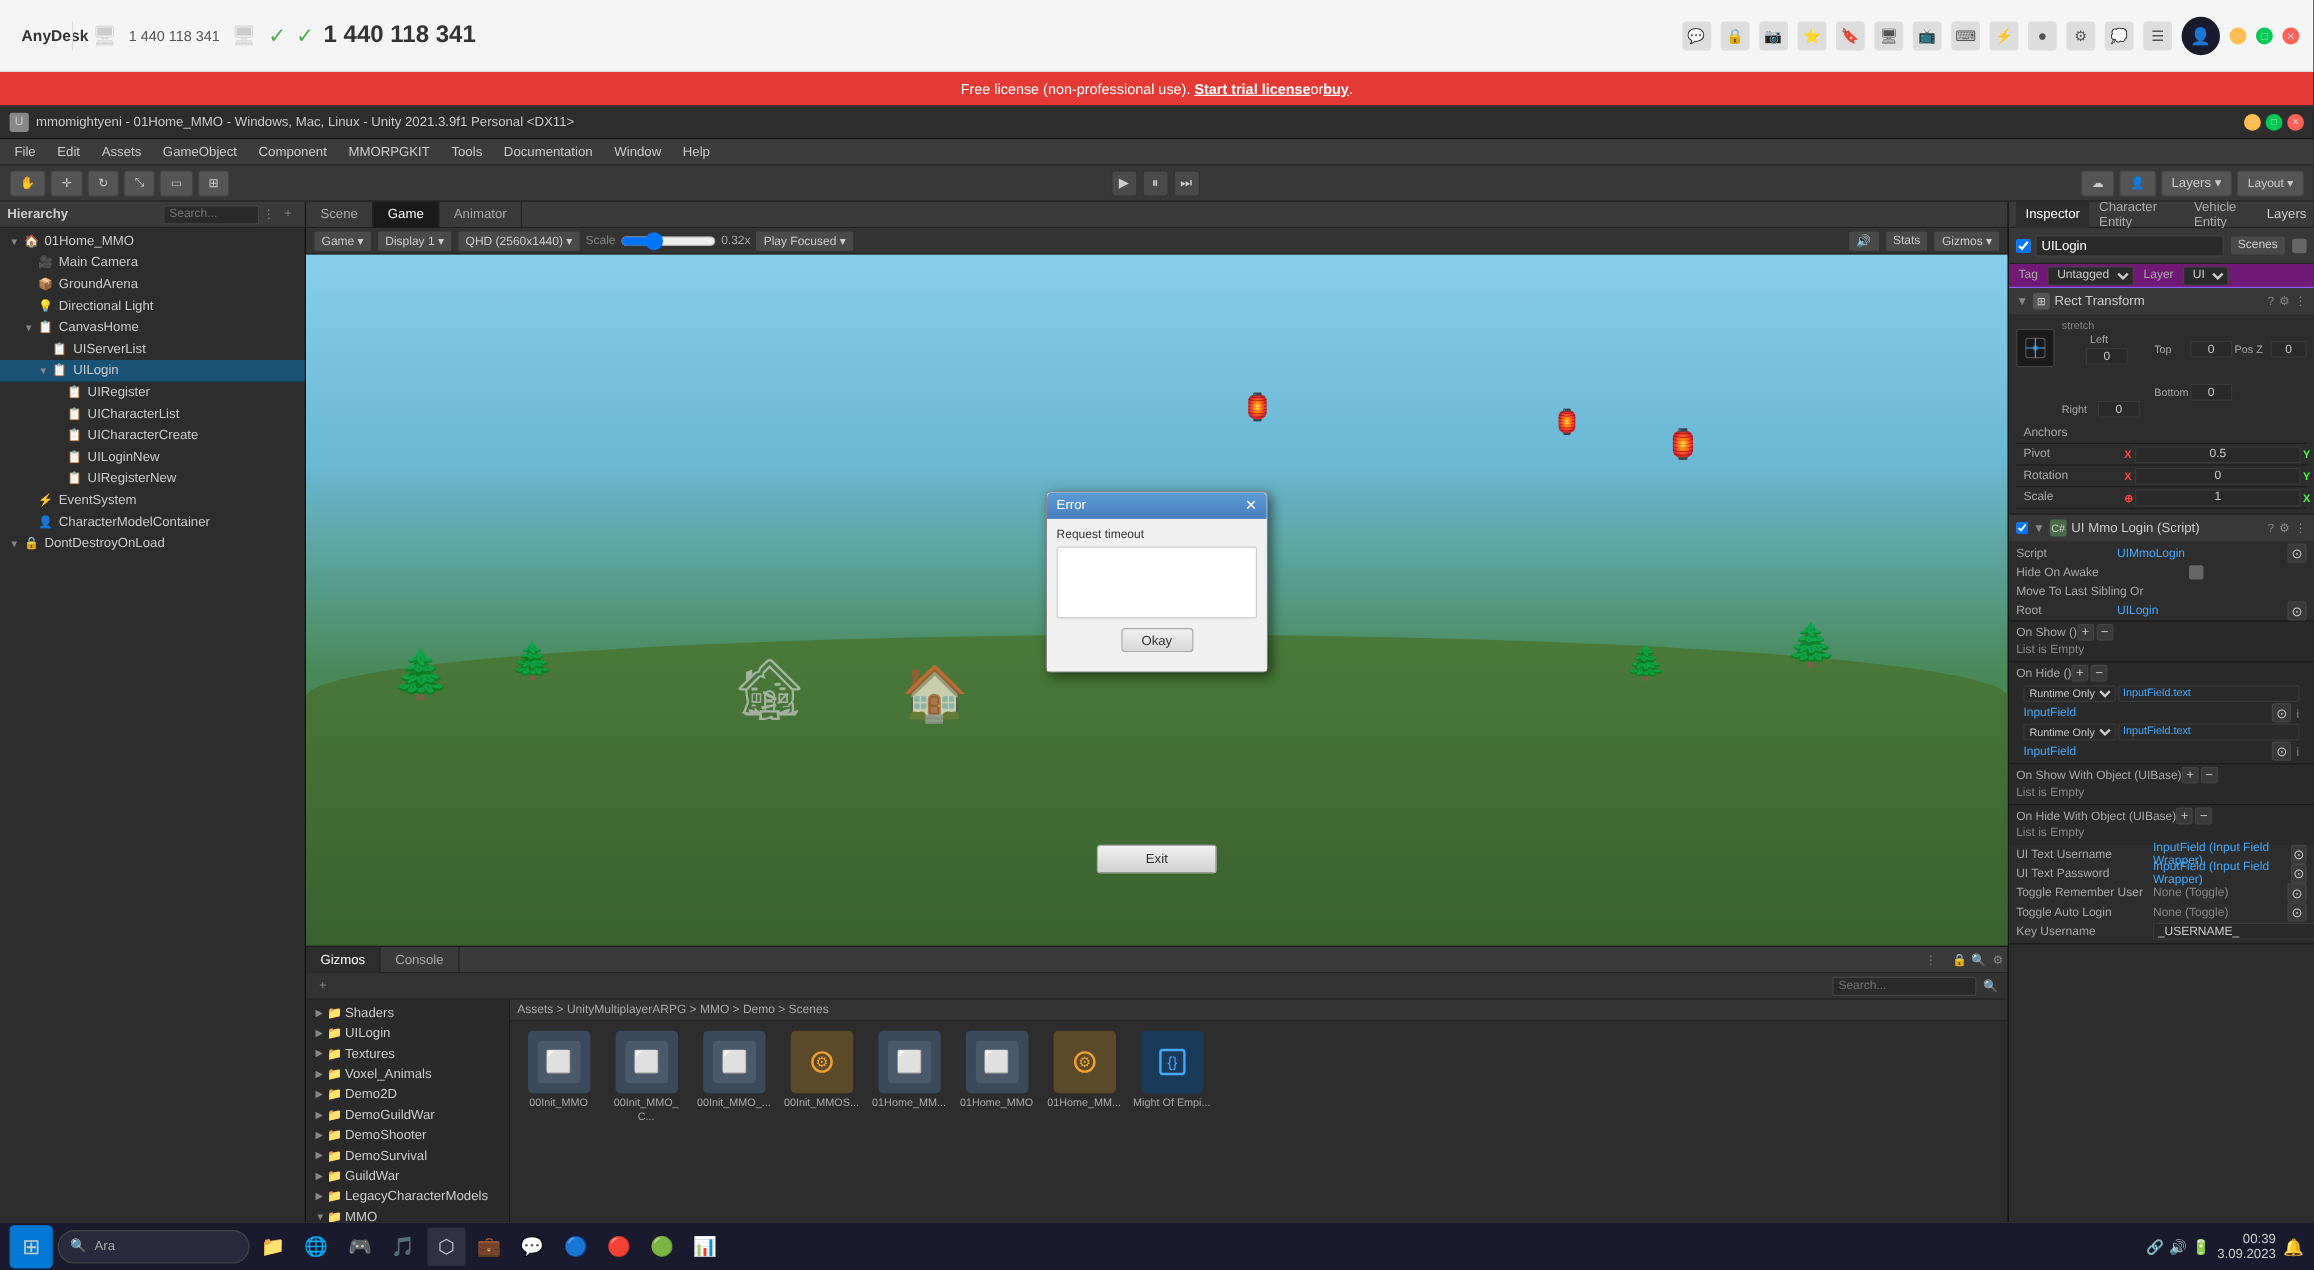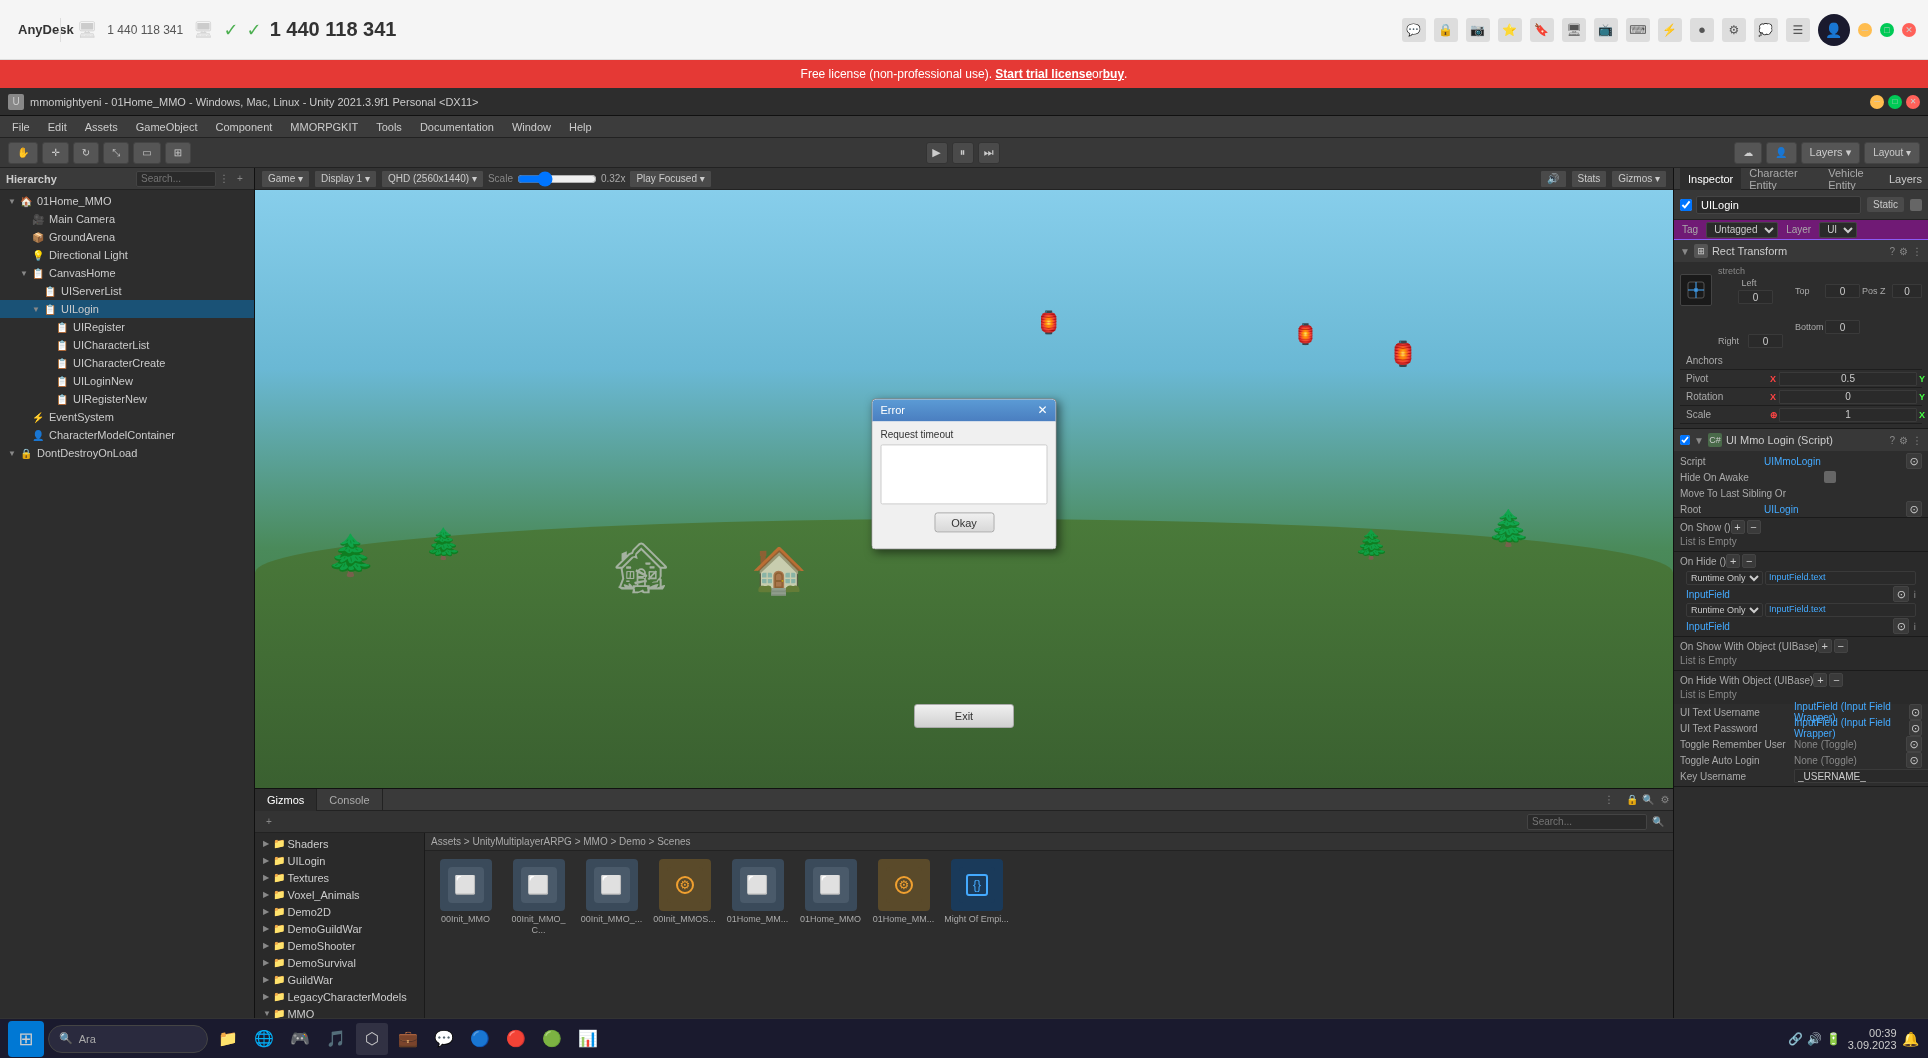--- a/index.html
+++ b/index.html
@@ -422,20 +422,31 @@
         <div class="tree-item indent-0">
           <span class="tree-arrow">▼</span>
           <span class="tree-icon">🔒</span>
           <span>DontDestroyOnLoad</span>
         </div>
       </div>
     </div>
 
     <div id="center-panel" style="display:flex;flex-direction:column;">
 
+      <div id="view-tabs">
+        <div class="view-tab">
+          <span>Scene</span>
+        </div>
+        <div class="view-tab active">
+          <span>Game</span>
+        </div>
+        <div class="view-tab">
+          <span>Animator</span>
+        </div>
+      </div>
 
       <div id="view-toolbar">
         <div class="vt-btn">Game ▾</div>
         <div class="vt-btn">Display 1 ▾</div>
         <div class="vt-btn">QHD (2560x1440) ▾</div>
         <span style="font-size:10px;color:#888;">Scale</span>
         <input type="range" min="0" max="1" step="0.01" value="0.32" style="width: 80px; height: 12px;">
         <span style="font-size:10px;color:#aaa;">0.32x</span>
         <div class="vt-btn">Play Focused ▾</div>
         <div style="flex:1;"></div>
@@ -675,21 +686,21 @@
         <span style="font-size:11px;color:#ccc;cursor:pointer;">Layers</span>
       </div>
 
       <div id="inspector-body">
 
         <div id="obj-header">
           <div style="display:flex;align-items:center;gap:4px;flex:1;">
             <input type="checkbox" checked="" style="width: 12px; height: 12px;">
             <input type="text" id="obj-name-field" value="UILogin" style="background: rgb(42, 42, 42); border: 1px solid rgb(68, 68, 68); height: 18px; padding: 0px 4px; font-size: 11px; color: rgb(255, 255, 255); flex: 1 1 0%; border-radius: 2px;">
           </div>
-          <div id="static-badge">Static</div>
+          <div id="static-badge">Scenes</div>
           <div style="width:12px;height:12px;background:#666;border-radius:2px;"></div>
         </div>
 
         <div class="tag-layer-row">
           <span>Tag</span>
           <select class="tag-select">
             <option>Untagged</option>
           </select>
           <span>Layer</span>
           <select class="tag-select">

